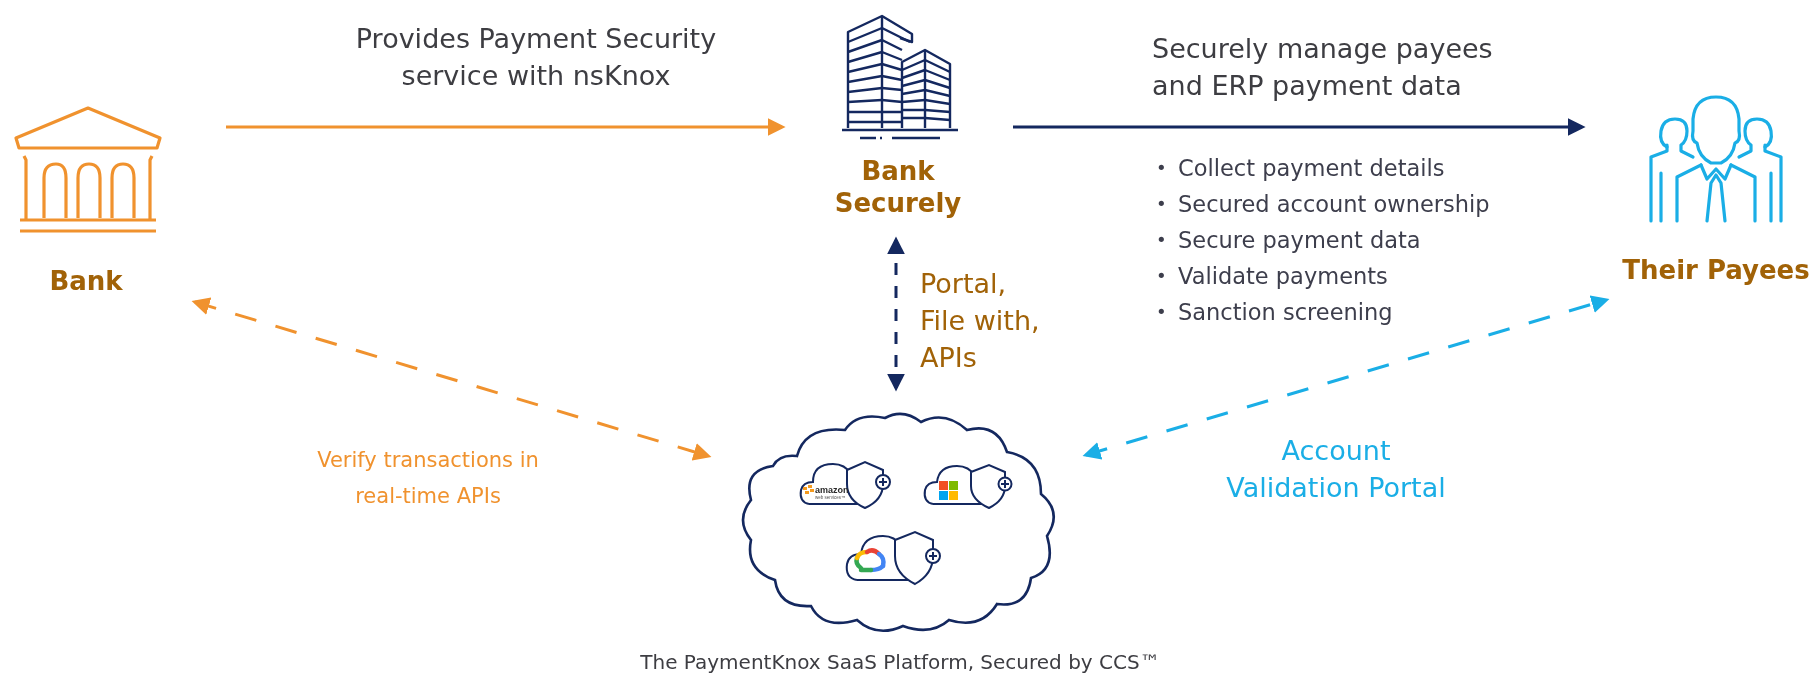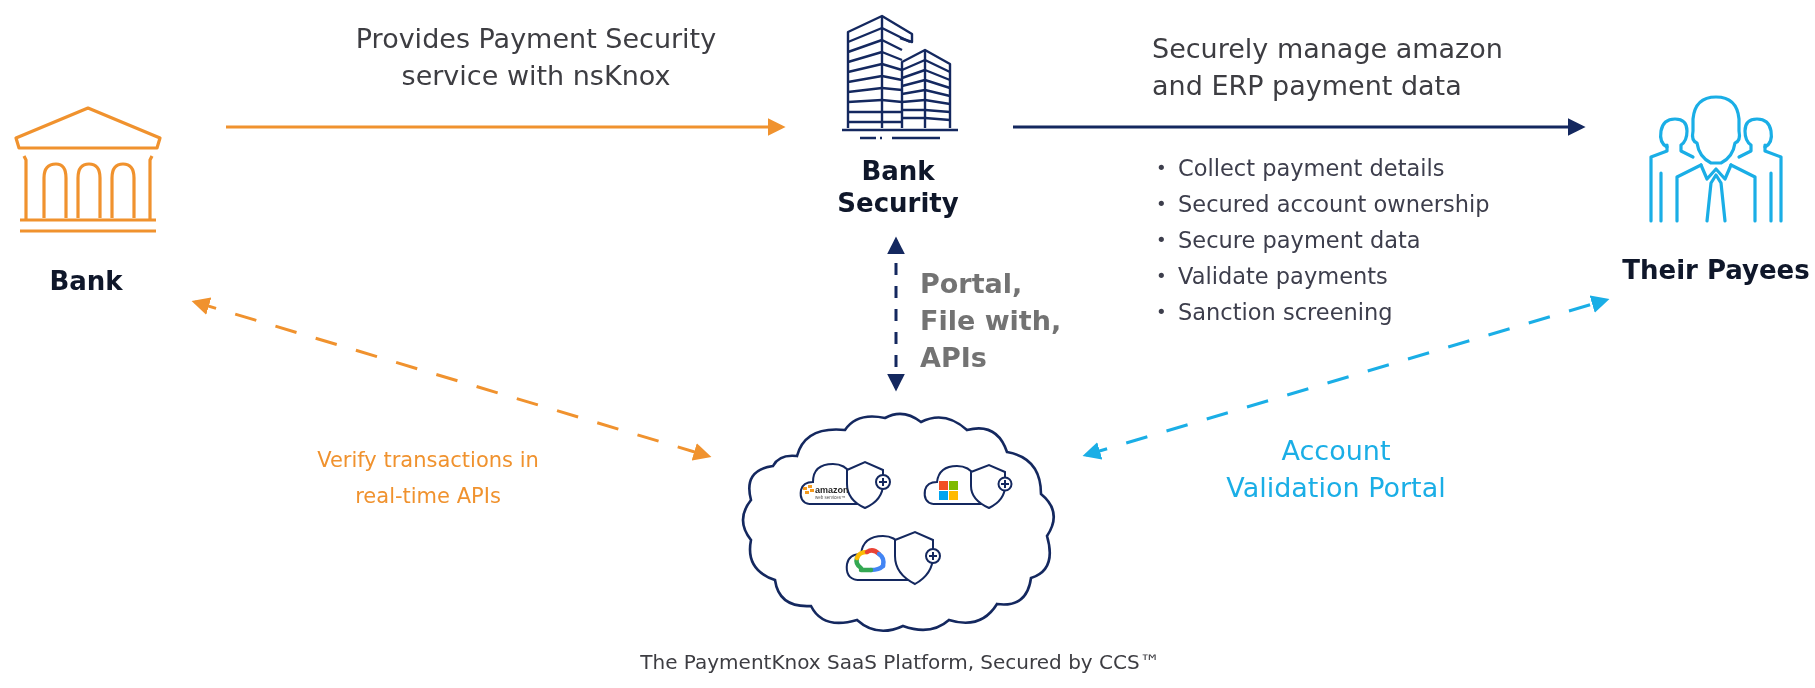--- a/index.html
+++ b/index.html
@@ -1,28 +1,28 @@
 <!DOCTYPE html>
 <html><head>
 <meta charset="utf-8">
 <style>
   html, body { margin: 0; padding: 0; }
   body { width: 1815px; height: 688px; background: #ffffff; position: relative; overflow: hidden;
          font-family: "DejaVu Sans", sans-serif; color: #3a3a3f; }
   .abs { position: absolute; }
   .txt { white-space: nowrap; }
   .center { transform: translateX(-50%); text-align: center; }
-  .bold-label { font-weight: bold; color: #0f172a; font-size: 26px; line-height: 32px; }
+  .bold-label { font-weight: bold; color: #a16207; font-size: 26px; line-height: 32px; }
   .desc { font-size: 27px; line-height: 37px; color: #3d3d42; margin-left: 44px; }
   .bullets { list-style: none; margin: 0; padding: 0; font-size: 22.5px; line-height: 36px; color: #3d3e4c; }
   .bullets li { position: relative; padding-left: 24px; }
   .bullets li::before { content: "•"; position: absolute; left: 2px; top: 0; font-size: 18px; color: #3d3e4c; }
   .orange-text { color: #f0922e; font-size: 21px; line-height: 36px; }
   .cyan-text { color: #1aaee6; font-size: 27px; line-height: 37px; }
-  .portal-text { font-size: 27px; line-height: 37px; color: #737373; font-weight: bold; }
+  .portal-text { font-size: 27px; line-height: 37px; color: #a16207; }
   .caption { font-size: 20px; color: #3d3d42; }
   svg { overflow: visible; }
 </style>
 </head>
 <body>
 
 <svg class="abs" style="left:0;top:0" width="1815" height="688">
   <defs>
     <marker id="m-orange" viewBox="0 0 10 10" refX="8" refY="5" markerWidth="6" markerHeight="6" orient="auto-start-reverse">
       <path d="M0,0 L10,5 L0,10 z" fill="#f0922e"></path>
@@ -73,21 +73,21 @@
       <path d="M62,116 L62,50 L85,38 L110,52 L110,116"></path>
       <line x1="85" y1="38" x2="85" y2="116"></line>
       <path d="M62,58 L85,48 M62,66 L85,58 M62,74 L85,68 M62,82 L85,78 M62,90 L85,88 M62,98 L85,98 M62,106 L85,106"></path>
       <path d="M85,48 L110,60 M85,58 L110,68 M85,68 L110,76 M85,78 L110,84 M85,88 L110,92 M85,98 L110,100 M85,106 L110,108"></path>
       <line x1="2" y1="118" x2="118" y2="118"></line>
       <path d="M20,126 L36,126 M40,126 L42,126 M52,126 L100,126"></path>
     </g>
   </svg>
 </div>
 <div class="abs txt center bold-label" style="left:898px;top:155px">Bank</div>
-<div class="abs txt center bold-label" style="left:898px;top:187px">Security</div>
+<div class="abs txt center bold-label" style="left:898px;top:187px">Securely</div>
 
 <div class="abs" style="left:1645px;top:95px;width:142px;height:130px">
   <svg width="142" height="130" viewBox="0 0 142 130">
     <g fill="none" stroke="#1aaee6" stroke-width="3.2" stroke-linejoin="round" stroke-linecap="round">
 
       <path d="M22,52 Q14,48 16,36 Q18,24 30,24 Q42,24 42,36 Q42,46 36,50 L36,56 L48,62"></path>
       <path d="M22,50 L22,56 L6,62 L6,126"></path>
       <path d="M16,126 L16,78"></path>
 
       <path d="M120,52 Q128,48 126,36 Q124,24 112,24 Q100,24 100,36 Q100,46 106,50 L106,56 L94,62"></path>
@@ -103,21 +103,21 @@
   </svg>
 </div>
 <div class="abs txt center bold-label" style="left:1716px;top:254px">Their Payees</div>
 
 <div class="abs txt center desc" style="left:492px;top:20px">
   <div>Provides Payment Security</div>
   <div>service with nsKnox</div>
 </div>
 
 <div class="abs txt desc" style="left:1108px;top:30px">
-  <div>Securely manage amazon</div>
+  <div>Securely manage payees</div>
   <div>and ERP payment data</div>
 </div>
 
 <ul class="abs txt bullets" style="left:1154px;top:150px">
   <li>Collect payment details</li>
   <li>Secured account ownership</li>
   <li>Secure payment data</li>
   <li>Validate payments</li>
   <li>Sanction screening</li>
 </ul>

